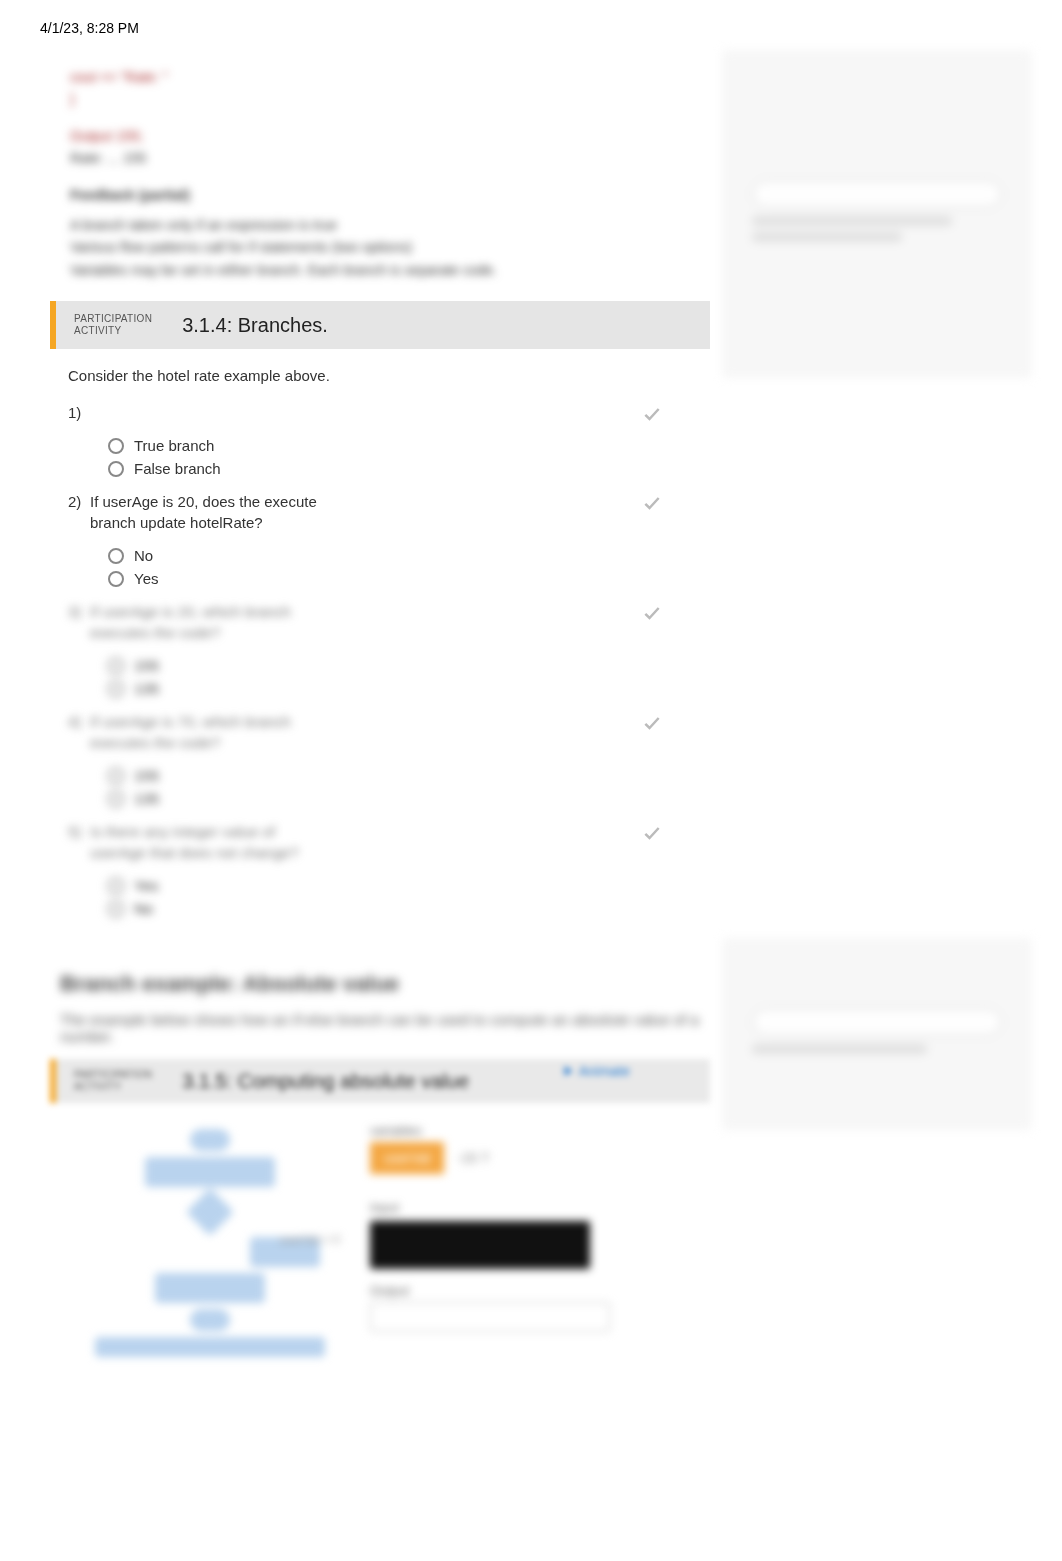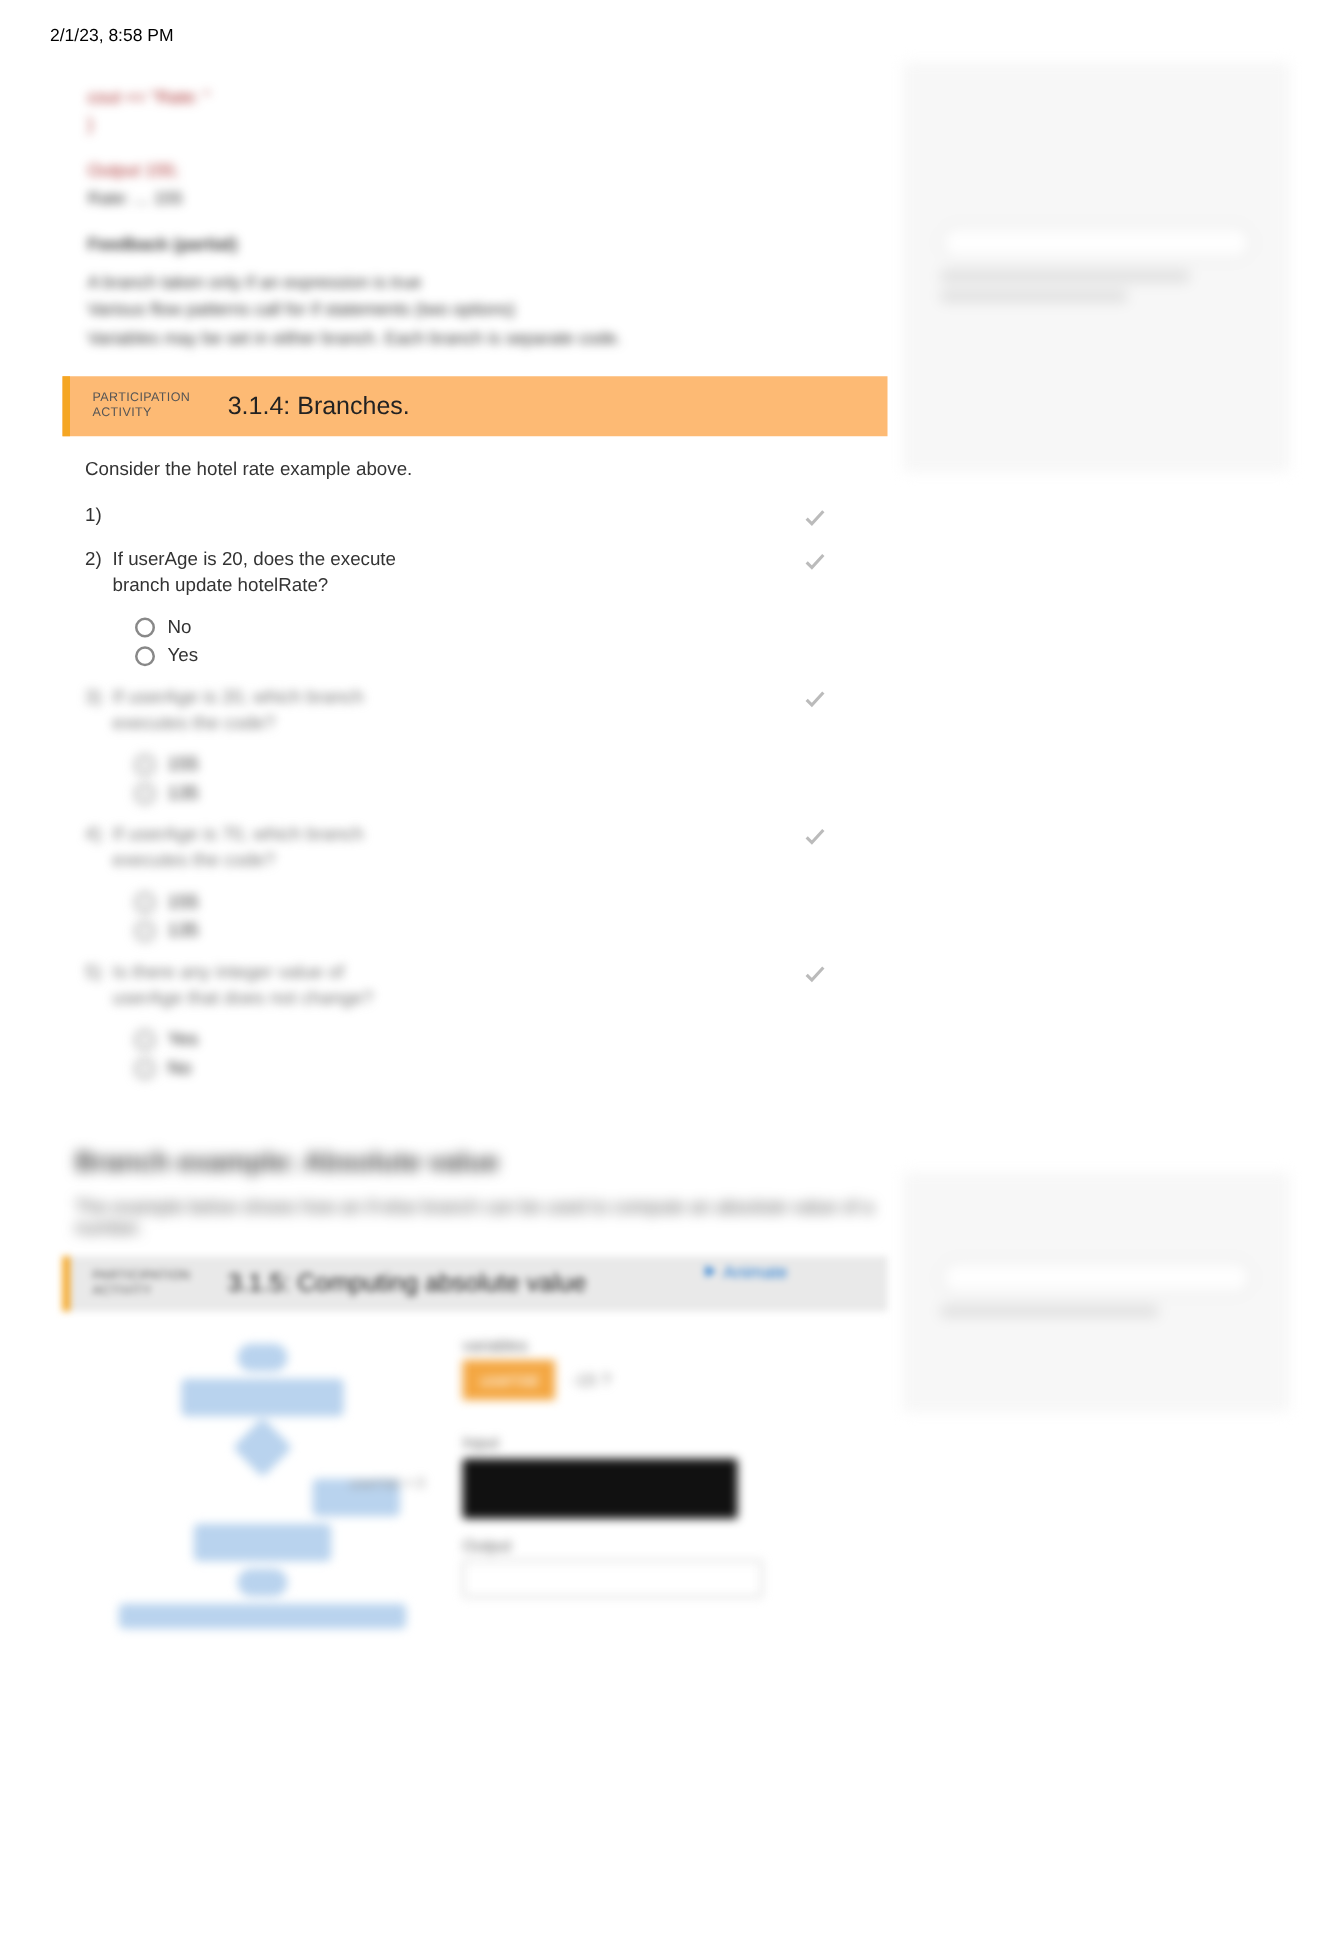--- a/index.html
+++ b/index.html
@@ -28,21 +28,21 @@
     .code-blur-area {
       padding: 20px;
       color: #8b6b6b;
       filter: blur(4px);
       font-size: 14px;
       line-height: 1.6;
     }
     .code-blur-area .dark { color: #3a3a3a; font-weight: 500; }
     .code-blur-area .red { color: #a33; }
     .activity-header {
-      background: #fdba74;
+      background: #e5e5e5;
       border-left: 6px solid #f5a623;
       display: flex;
       align-items: center;
       padding: 12px 18px;
       position: relative;
     }
     .activity-label {
       font-size: 10px;
       color: #555;
       line-height: 1.2;
@@ -227,21 +227,21 @@
       background: #e0e0e0;
       border-radius: 4px;
       margin-bottom: 6px;
     }
     svg.check { stroke: #bbb; stroke-width: 3; fill: none; }
   </style>
 </head>
 <body>
 
 <div class="page-header">
-  <div class="left">2/1/23, 8:58 PM</div>
+  <div class="left">4/1/23, 8:28 PM</div>
   <div class="right"></div>
 </div>
 
 <div class="right-panel">
   <div class="ad-card">
     <div class="ad-pill"></div>
     <div class="ad-line" style="width:80%"></div>
     <div class="ad-line" style="width:60%"></div>
   </div>
   <div class="ad-card two">
@@ -278,20 +278,30 @@
     <div class="intro-line">Consider the hotel rate example above.</div>
 
     <div class="question">
       <div class="qnum">1)</div>
       <span class="check-icon">
         <svg class="check" viewBox="0 0 24 24" width="20" height="20">
             <polyline points="4,13 9,18 20,6"></polyline>
           </svg>
       </span>
     </div>
+    <div class="options">
+      <div class="option">
+        <span class="radio"></span>
+        <span>True branch</span>
+      </div>
+      <div class="option">
+        <span class="radio"></span>
+        <span>False branch</span>
+      </div>
+    </div>
 
     <div class="question">
       <div class="qnum">2)</div>
       <div class="qtext">If userAge is 20, does the execute branch update hotelRate?</div>
       <span class="check-icon">
         <svg class="check" viewBox="0 0 24 24" width="20" height="20">
             <polyline points="4,13 9,18 20,6"></polyline>
           </svg>
       </span>
     </div>

